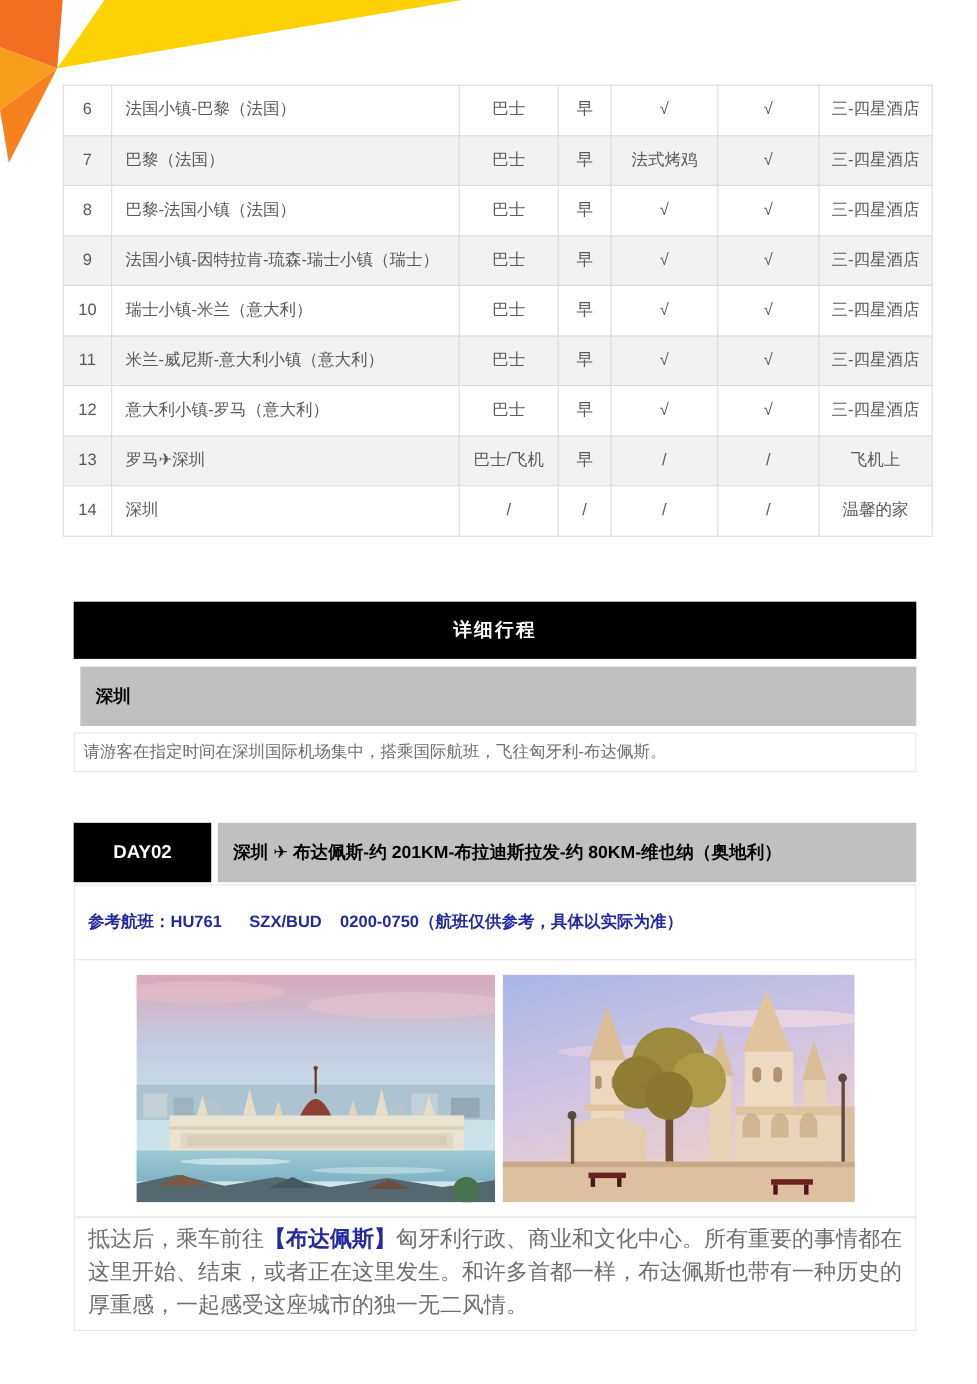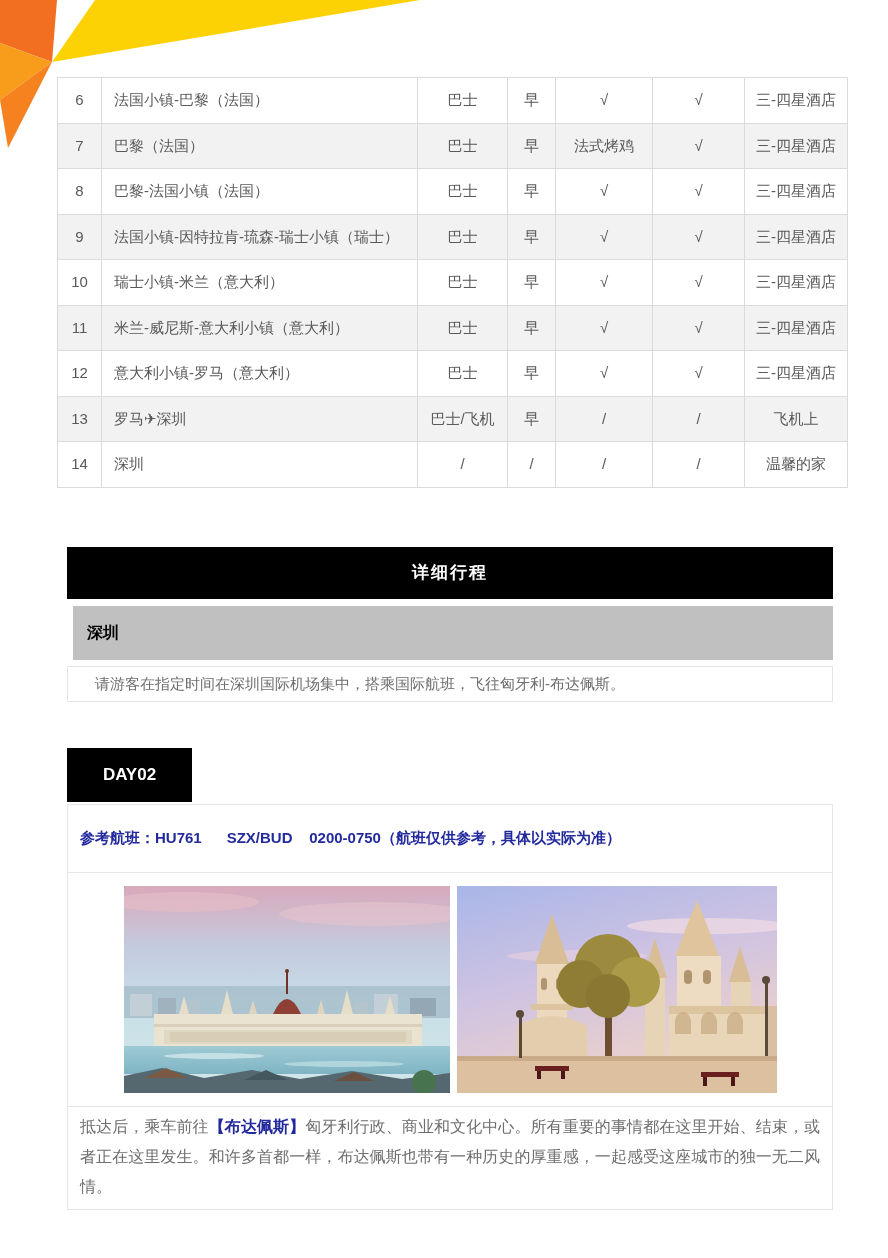--- a/index.html
+++ b/index.html
@@ -25,30 +25,30 @@
   
   .detail{position:absolute;left:67px;top:547px;width:766px;border-radius:19px;}
   .banner{background:#000000;color:#FFFFFF;font-weight:bold;font-size:17px;
     height:52px;line-height:52px;text-align:center;letter-spacing:2px;}
   .day-row{display:flex;margin-top:7px;height:54px;}
   .day-box{width:125px;background:#000000;color:#FFFFFF;font-weight:bold;
     font-size:17px;display:flex;align-items:center;justify-content:center;flex:none;}
   .day-title{flex:1;margin-left:6px;background:#C0C0C0;color:#000000;
     font-weight:bold;font-size:16px;display:flex;align-items:center;
     padding-left:14px;}
-  .note-box{margin-top:6px;border:1px solid #E6E6E6;padding:6px 27px;
+  .note-box{margin-top:6px;border:1px solid #E6E6E6;padding:6px 8px;
     font-size:15px;color:#6E6E6E;line-height:22px;}
   .day2{margin-top:46px;}
   .flight-box{margin-top:2px;border:1px solid #E6E6E6;padding:24px 12px;
     font-size:15px;font-weight:bold;color:#232A9E;white-space:pre-wrap;}
   .photos-box{margin-top:-1px;border:1px solid #E6E6E6;padding:13px 0;
     display:flex;justify-content:center;gap:7px;background:#FFFFFF;}
   .photo{display:block;flex:none;}
   .desc-box{margin-top:-1px;border:1px solid #E6E6E6;padding:5px 12px 7px;
-    font-size:16px;color:#6E6E6E;line-height:30px;text-align:justify;}
+    font-size:20px;color:#6E6E6E;line-height:30px;text-align:justify;}
   .desc-box p{margin:0;}
   .highlight{color:#232A9E;font-weight:bold;}
 </style>
 </head>
 <body>
 
 <svg class="deco" viewBox="0 0 440 230">
   <polygon points="0,0 57,0 52,62 0,43" fill="#F26E21"></polygon>
   <polygon points="95,0 420,0 52,62" fill="#FCD205"></polygon>
   <polygon points="0,43 52,62 0,100" fill="#F89C1C"></polygon>
@@ -157,20 +157,21 @@
   <div class="banner">详细行程</div>
 
   <div class="day-row">
     <div class="day-title">深圳</div>
   </div>
 
   <div class="note-box">请游客在指定时间在深圳国际机场集中，搭乘国际航班，飞往匈牙利-布达佩斯。</div>
 
   <div class="day-row day2">
     <div class="day-box">DAY02</div>
+    <div class="day-title">深圳 ✈ 布达佩斯-约 201KM-布拉迪斯拉发-约 80KM-维也纳（奥地利）</div>
   </div>
 
   <div class="flight-box">参考航班：HU761      SZX/BUD    0200-0750（航班仅供参考，具体以实际为准）</div>
 
   <div class="photos-box">
 
     <svg class="photo" width="326" height="207" viewBox="0 0 326 207">
       <defs>
         <linearGradient id="skyL" x1="0" y1="0" x2="0" y2="1">
           <stop offset="0" stop-color="#D8A9BB"></stop>

